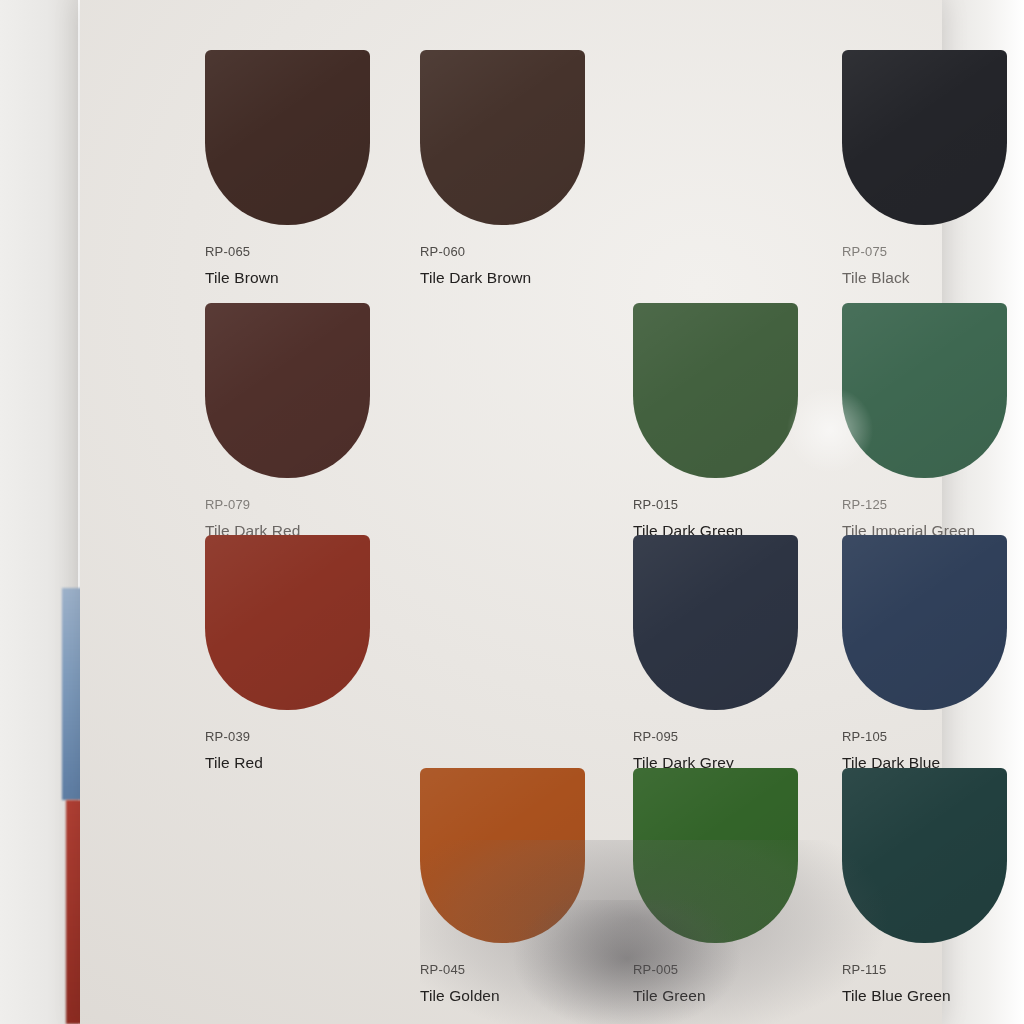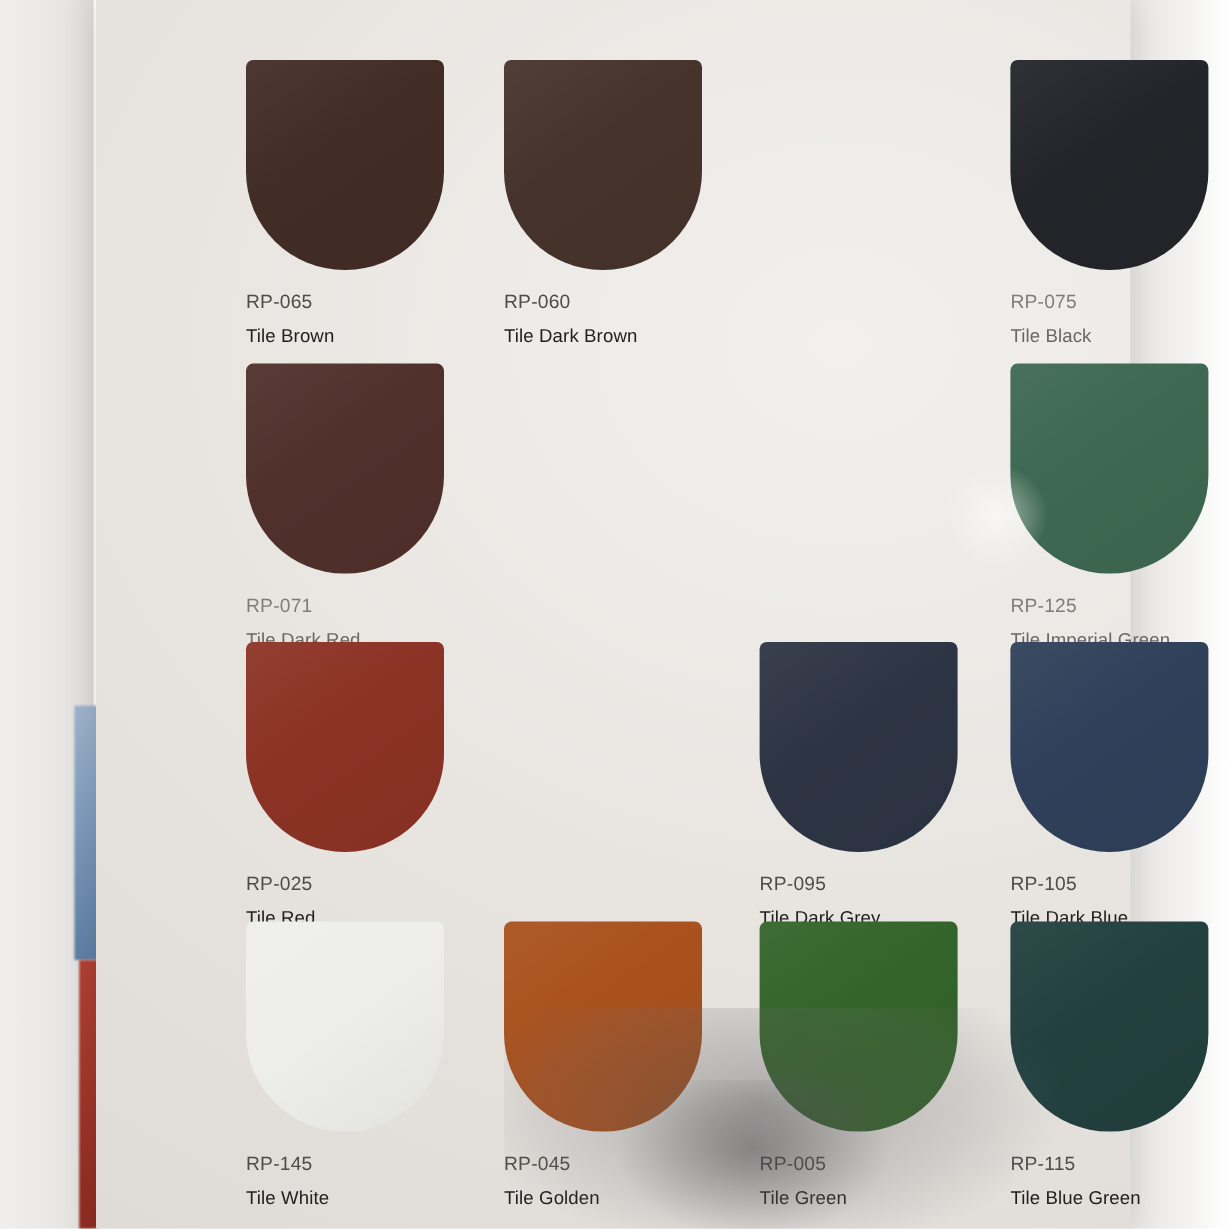--- a/index.html
+++ b/index.html
@@ -127,21 +127,21 @@
   .swatch-chip::after {
     content: "";
     position: absolute;
     inset: 0;
     border-radius: inherit;
     background: linear-gradient(145deg, rgba(255,255,255,0.055) 0%, rgba(255,255,255,0) 42%, rgba(0,0,0,0.05) 100%);
     pointer-events: none;
   }
   .swatch-code {
     margin-top: 19px;
-    font-size: 16px;
+    font-size: 13px;
     letter-spacing: 0.2px;
     color: #4e4b48;
     font-weight: 400;
   }
   .swatch-name {
     margin-top: 10px;
     font-size: 15.5px;
     letter-spacing: 0.1px;
     color: #22201f;
     font-weight: 400;
@@ -173,47 +173,47 @@
         <div class="swatch-code">RP-060</div>
         <div class="swatch-name">Tile Dark Brown</div>
       </div>
       <div class="swatch-cell faded" style="left: 762px; top: 50px;">
         <div class="swatch-chip" style="background: rgb(36, 37, 42);"></div>
         <div class="swatch-code">RP-075</div>
         <div class="swatch-name">Tile Black</div>
       </div>
       <div class="swatch-cell faded" style="left: 125px; top: 303px;">
         <div class="swatch-chip" style="background: rgb(80, 48, 43);"></div>
-        <div class="swatch-code">RP-071</div>
+        <div class="swatch-code">RP-079</div>
         <div class="swatch-name">Tile Dark Red</div>
+      </div>
+      <div class="swatch-cell" style="left: 553px; top: 303px;">
+        <div class="swatch-chip" style="background: rgb(67, 97, 63);"></div>
+        <div class="swatch-code">RP-015</div>
+        <div class="swatch-name">Tile Dark Green</div>
       </div>
       <div class="swatch-cell faded" style="left: 762px; top: 303px;">
         <div class="swatch-chip" style="background: rgb(62, 104, 81);"></div>
         <div class="swatch-code">RP-125</div>
         <div class="swatch-name">Tile Imperial Green</div>
       </div>
       <div class="swatch-cell" style="left: 125px; top: 535px;">
         <div class="swatch-chip" style="background: rgb(139, 51, 37);"></div>
-        <div class="swatch-code">RP-025</div>
+        <div class="swatch-code">RP-039</div>
         <div class="swatch-name">Tile Red</div>
       </div>
       <div class="swatch-cell" style="left: 553px; top: 535px;">
         <div class="swatch-chip" style="background: rgb(45, 52, 67);"></div>
         <div class="swatch-code">RP-095</div>
         <div class="swatch-name">Tile Dark Grey</div>
       </div>
       <div class="swatch-cell" style="left: 762px; top: 535px;">
         <div class="swatch-chip" style="background: rgb(48, 64, 90);"></div>
         <div class="swatch-code">RP-105</div>
         <div class="swatch-name">Tile Dark Blue</div>
-      </div>
-      <div class="swatch-cell" style="left: 125px; top: 768px;">
-        <div class="swatch-chip" style="background: rgb(238, 238, 234);"></div>
-        <div class="swatch-code">RP-145</div>
-        <div class="swatch-name">Tile White</div>
       </div>
       <div class="swatch-cell" style="left: 340px; top: 768px;">
         <div class="swatch-chip" style="background: rgb(169, 81, 30);"></div>
         <div class="swatch-code">RP-045</div>
         <div class="swatch-name">Tile Golden</div>
       </div>
       <div class="swatch-cell" style="left: 553px; top: 768px;">
         <div class="swatch-chip" style="background: rgb(51, 100, 41);"></div>
         <div class="swatch-code">RP-005</div>
         <div class="swatch-name">Tile Green</div>

